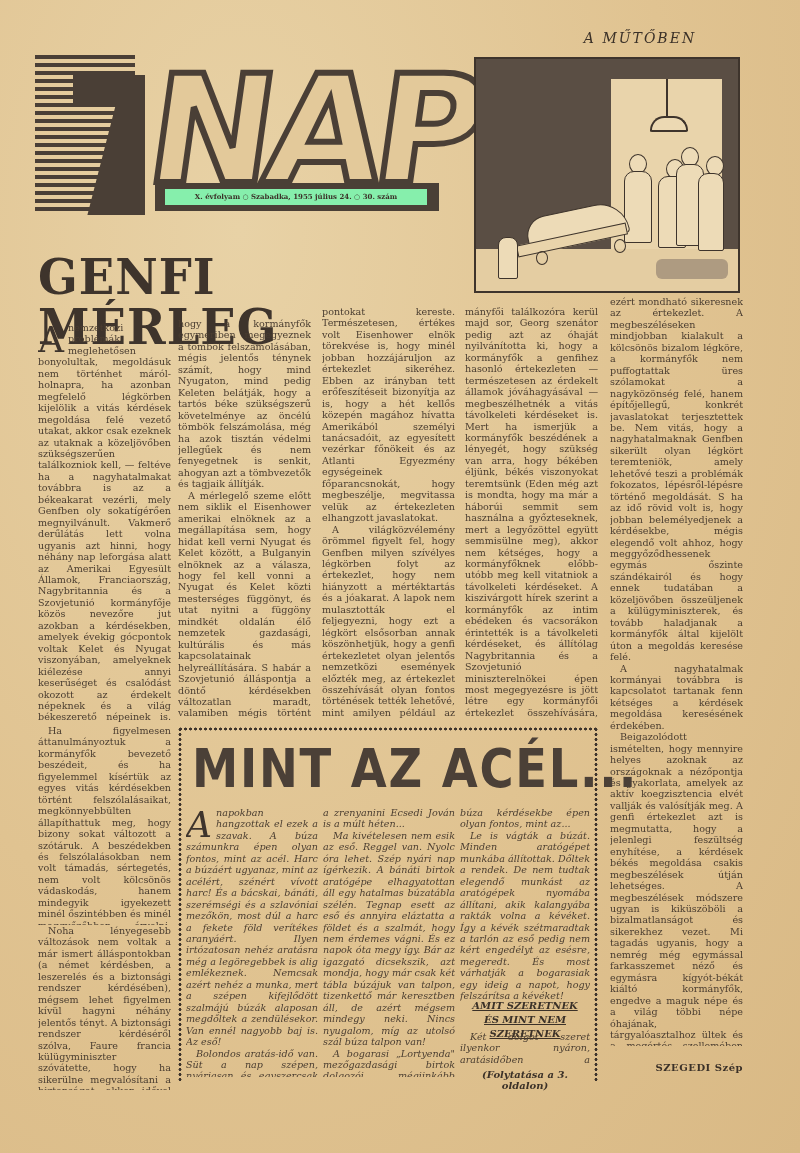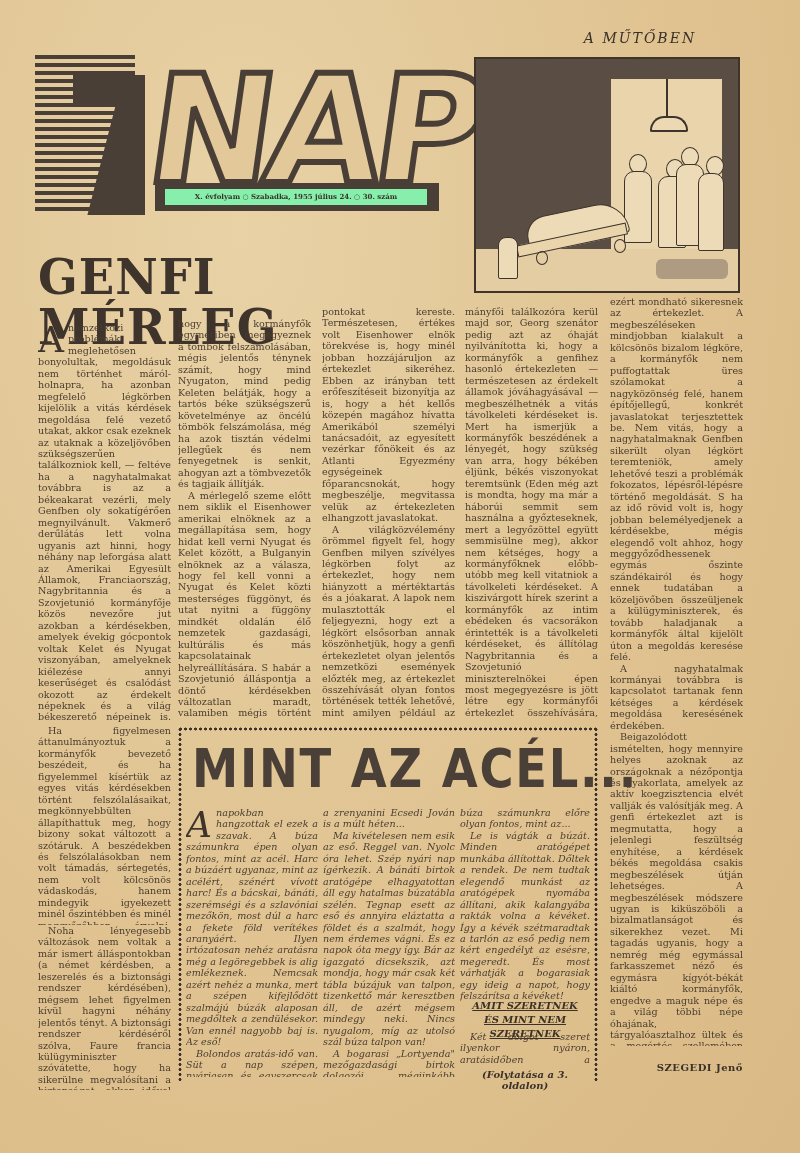--- a/index.html
+++ b/index.html
@@ -133,39 +133,39 @@
   <p class="noind">mányfői találkozóra kerül majd sor, Georg szenátor pedig azt az óhaját nyilvánította ki, hogy a kormányfők a genfihez hasonló értekezleten — természetesen az érdekelt államok jóváhagyásával — megbeszélhetnék a vitás távolkeleti kérdéseket is. Mert ha ismerjük a kormányfők beszédének a lényegét, hogy szükség van arra, hogy békében éljünk, békés viszonyokat teremtsünk (Eden még azt is mondta, hogy ma már a háborúi semmit sem használna a győzteseknek, mert a legyőzöttel együtt semmisülne meg), akkor nem kétséges, hogy a kormányfőknek előbb-utóbb meg kell vitatniok a távolkeleti kérdéseket. A kiszivárgott hírek szerint a kormányfők az intim ebédeken és vacsorákon érintették is a távolkeleti kérdéseket, és állítólag Nagybritannia és a Szovjetunió miniszterelnökei épen most megegyezésre is jött létre egy kormányfői értekezlet összehívására, amely csak a távolkeleti kérdésekkel foglalkozna.</p>
 
 </div>
 
 <div class="col" style="left:610px;top:296px;width:133px;height:750px;">
   <p class="noind">ezért mondható sikeresnek az értekezlet. A megbeszéléseken mindjobban kialakult a kölcsönös bizalom légköre, a kormányfők nem puffogtattak üres szólamokat a nagyközönség felé, hanem építőjellegű, konkrét javaslatokat terjesztettek be. Nem vitás, hogy a nagyhatalmaknak Genfben sikerült olyan légkört teremteniök, amely lehetővé teszi a problémák fokozatos, lépésről-lépésre történő megoldását. S ha az idő rövid volt is, hogy jobban belemélyedjenek a kérdésekbe, mégis elegendő volt ahhoz, hogy meggyőződhessenek egymás őszinte szándékairól és hogy ennek tudatában a közeljövőben összeüljenek a külügyminiszterek, és tovább haladjanak a kormányfők által kijelölt úton a megoldás keresése felé.</p>
   <p>A nagyhatalmak kormányai továbbra is kapcsolatot tartanak fenn kétséges a kérdések megoldása keresésének érdekében.</p>
   <p>Beigazolódott ismételten, hogy mennyire helyes azoknak az országoknak a nézőpontja és gyakorlata, amelyek az aktív koegzisztencia elvét vallják és valósítják meg. A genfi értekezlet azt is megmutatta, hogy a jelenlegi feszültség enyhítése, a kérdések békés megoldása csakis megbeszélések útján lehetséges. A megbeszélések módszere ugyan is kiküszöböli a bizalmatlanságot és sikerekhez vezet. Mi tagadás ugyanis, hogy a nemrég még egymással farkasszemet néző és egymásra kígyót-békát kiáltó kormányfők, engedve a maguk népe és a világ többi népe óhajának, tárgyalóasztalhoz ültek és a megértés szellemében taglalták az egyes kérdéseket. Nem kell nagy politikai szakértőnek lenni senkinek sem, hogy megelégedéssel állapítsa meg: „Hát nem szebb így, ahogyan Genfben csinálták? Hát nem jobb, hogy a zöld asztalhoz ülnek és barátságosan megtárgyalják azokat a kérdéseket, amelyek népeket és nemzeteket választanak el egymástól, amelyek Damoklesz kardjaként lebegnek a tartós béke után vágyó emberiség feje fölött? Az emberiség örömmel tapasztalhatja, hogy Genfben a nagyobb megértés és bizalom jegyében keresték a megoldás útjait. Ezért nem vitás, hogy az értekezlet hozzájárult a feszültség enyhítéséhez, hogy további lépés előre a békés együttműködés felé.</p>
 
 </div>
-<div class="abs signature" style="left:610px;top:1062px;width:133px;font-size:10px;">SZEGEDI Jenő</div>
+<div class="abs signature" style="left:610px;top:1062px;width:133px;font-size:10px;">SZEGEDI Szép</div>
 
 <div class="abs box">
   <div class="dotline-h" style="left:0;top:0;width:420px;"></div>
   <div class="dotline-v" style="left:0;top:0;height:356px;"></div>
   <div class="dotline-v" style="left:416px;top:0;height:356px;"></div>
   <div class="mint-title">MINT AZ ACÉL...</div>
 
   <div class="col italic" style="left:8px;top:80px;width:132px;height:270px;">
     <p class="noind"><span class="dropcap">A</span><span>napokban hangzottak el ezek a szavak. A búza számunkra épen olyan fontos, mint az acél. Harc a búzáért ugyanaz, mint az acélért, szénért vívott harc! És a bácskai, bánáti, szerémségi és a szlavóniai mezőkön, most dúl a harc a fekete föld verítékes aranyáért. Ilyen irtózatosan nehéz aratásra még a legöregebbek is alig emlékeznek. Nemcsak azért nehéz a munka, mert a szépen kifejlődött szalmájú búzák alaposan megdőltek a zendülésekor. Van ennél nagyobb baj is. Az eső!</span></p>
     <p>Bolondos aratás-idő van. Süt a nap szépen, nyáriasan és egyszercsak jön egy kóborpó felhő valamerről, északról, keletről, délről, vagy nyugatról és már dől is a nagyszemű zápor. De csak úgy zuhad. Az aratók ilyenkor otthagyják a munkát, futnak a tanya felé, a falu felé. Mert az esőt égzengés, villámlás kíséri, az meg bele-bele csap a keresztsarokba. Hogy járt az</p>
   </div>
   <div class="col italic" style="left:145px;top:80px;width:132px;height:270px;">
     <p class="noind">a zrenyanini Ecsedi Jován is a múlt héten...</p>
     <p>Ma kivételesen nem esik az eső. Reggel van. Nyolc óra lehet. Szép nyári nap ígérkezik. A bánáti birtok aratógépe elhagyatottan áll egy hatalmas búzatábla szélén. Tegnap esett az eső és annyira eláztatta a földet és a szalmát, hogy nem érdemes vágni. És ez napok óta megy így. Bár az igazgató dicsekszik, azt mondja, hogy már csak két tábla búzájuk van talpon, tizenkettő már keresztben áll, de azért mégsem mindegy neki. Nincs nyugalom, míg az utolsó szál búza talpon van!</p>
     <p>A bogarasi „Lortyenda" mezőgazdasági birtok dolgozói mégiinkább panaszkodhatnak. Ők letarolták az állomás közelében levő negyvenholdnyi búzatáblájukat. Az volt a jelszavuk, hogy minél előbb levágni, mert ha túlérik a búza, kipereg a szem, akkor pedig mindjárt kész a tíz-húsz százalékos veszteség. Ezt pedig meg kell akadályozni, mert a</p>
   </div>
   <div class="col italic" style="left:282px;top:80px;width:130px;height:195px;">
-    <p class="noind">búza számunkra előre olyan fontos, mint az...</p>
+    <p class="noind">búza kérdésekbe épen olyan fontos, mint az...</p>
     <p>Le is vágták a búzát. Minden aratógépet munkába állítottak. Dőltek a rendek. De nem tudtak elegendő munkást az aratógépek nyomába állítani, akik kalangyába rakták volna a kévéket. Így a kévék szétmaradtak a tarlón az eső pedig nem kért engedélyt az esésre, megeredt. És most várhatják a bogarasiak egy ideig a napot, hogy felszárítsa a kévéket!</p>
     <p>Mert ilyen nedvesen nem lehet keresztbe rakni a búzát. A szem napok alatt megyulladna és kicsírázna. És ezzel odalenne a termés java. Már pedig ezt nem szabad megengedni!</p>
   </div>
   <div class="abs sub-head" style="left:282px;top:272px;width:130px;">AMIT SZERETNEK</div>
   <div class="abs sub-head" style="left:282px;top:286px;width:130px;">ÉS MINT NEM SZERETNEK</div>
   <div class="col italic" style="left:282px;top:304px;width:130px;height:36px;">
     <p>Két dolgot szeret ilyenkor nyáron, aratásidőben a parasztember. Azt, ha esik az eső és azt, ha nem esik az eső.</p>
   </div>
   <div class="abs" style="left:282px;top:342px;width:130px;text-align:center;font-size:10px;font-style:italic;font-weight:bold;">(Folytatása a 3. oldalon)</div>
 </div>

